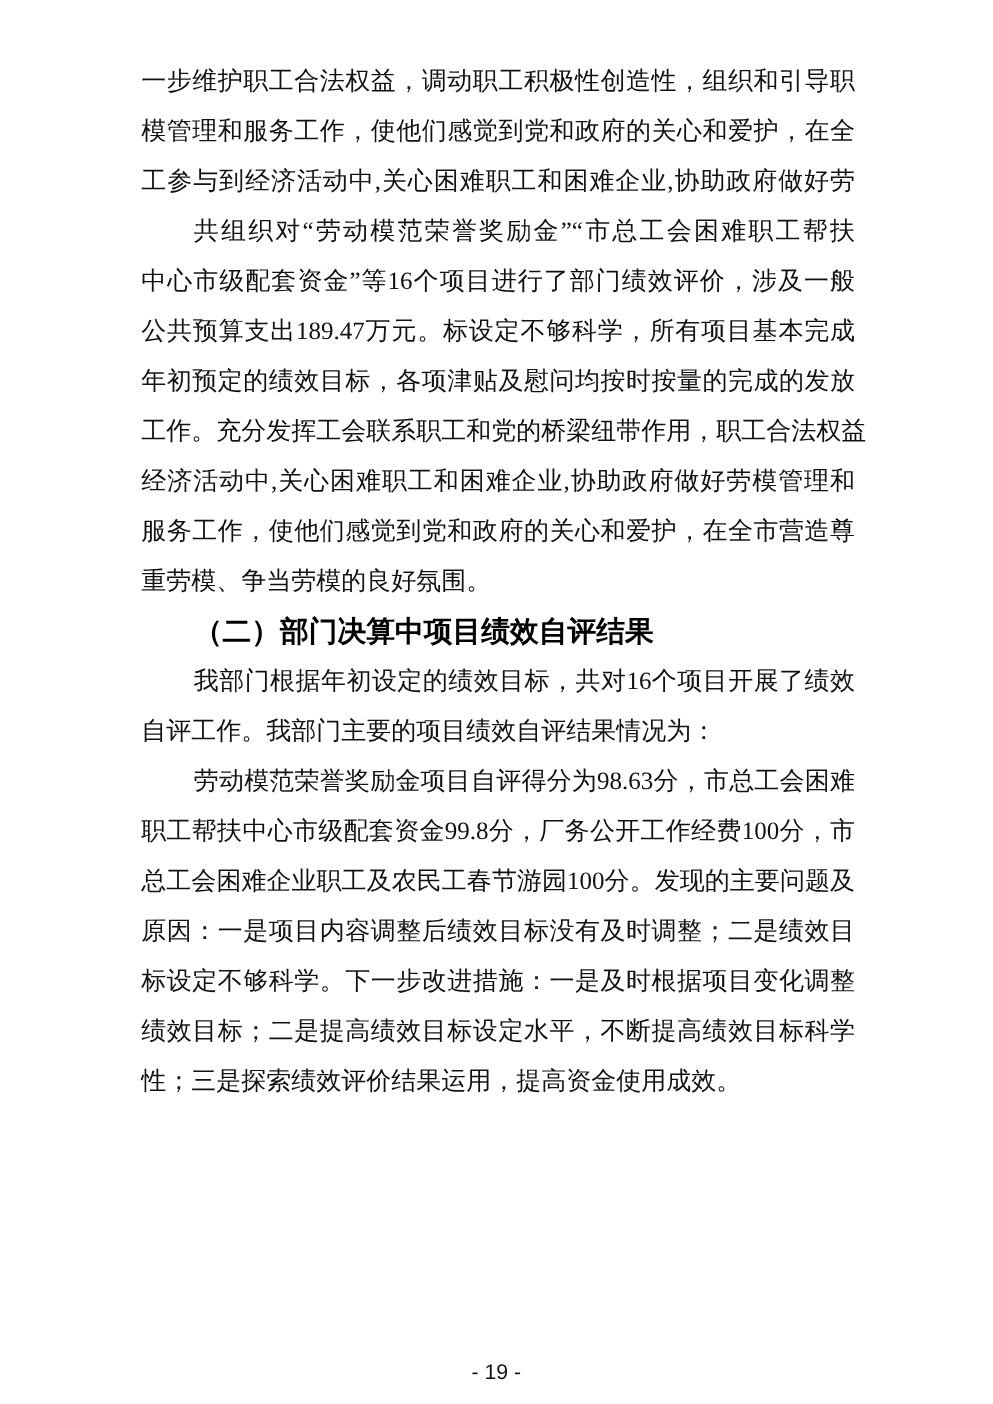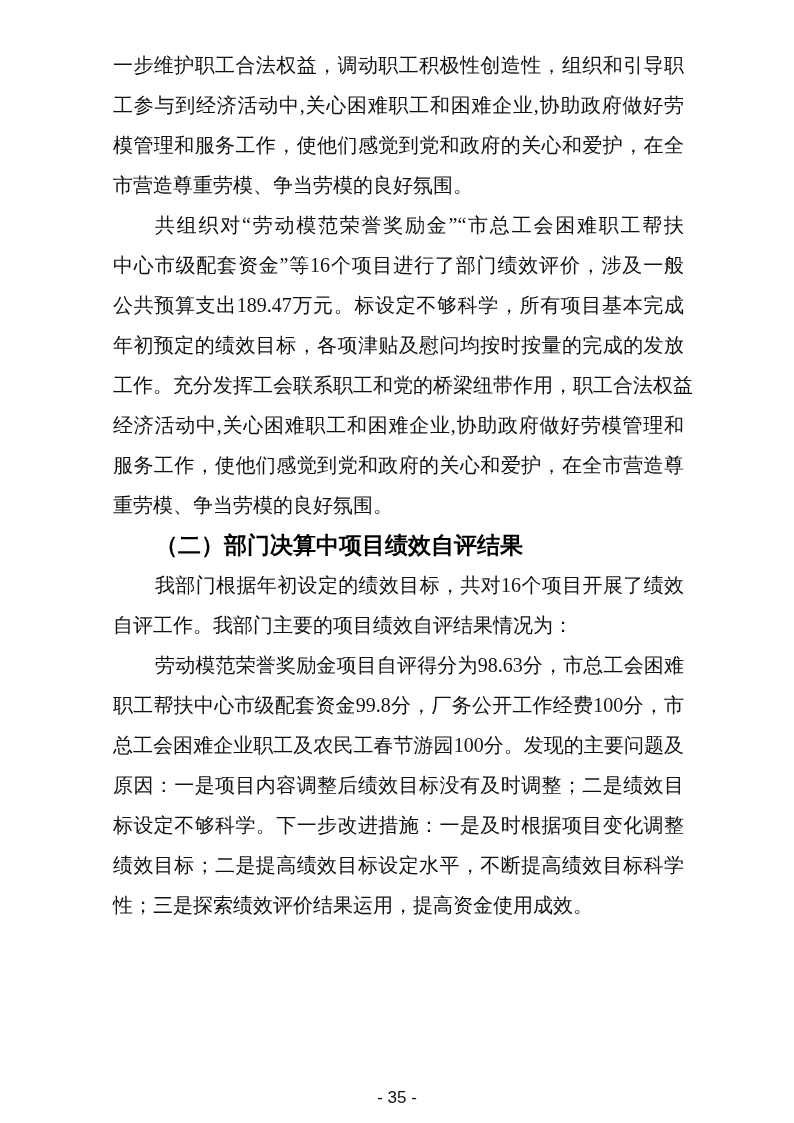--- a/index.html
+++ b/index.html
@@ -62,23 +62,22 @@
   }
 </style>
 </head>
 <body>
 
 <div class="page">
   <div class="textblock">
 
     <div>
       <div class="line">一步维护职工合法权益，调动职工积极性创造性，组织和引导职</div>
+      <div class="line">模管理和服务工作，使他们感觉到党和政府的关心和爱护，在全</div>
       <div class="line">工参与到经济活动中,关心困难职工和困难企业,协助政府做好劳</div>
-      <div class="line">模管理和服务工作，使他们感觉到党和政府的关心和爱护，在全</div>
-      <div class="line last">市营造尊重劳模、争当劳模的良好氛围。</div>
     </div>
 
     <div>
       <div class="line first">共组织对“劳动模范荣誉奖励金”“市总工会困难职工帮扶</div>
       <div class="line">中心市级配套资金”等16个项目进行了部门绩效评价，涉及一般</div>
       <div class="line">公共预算支出189.47万元。标设定不够科学，所有项目基本完成</div>
       <div class="line">年初预定的绩效目标，各项津贴及慰问均按时按量的完成的发放</div>
       <div class="line">工作。充分发挥工会联系职工和党的桥梁纽带作用，职工合法权益</div>
       <div class="line">经济活动中,关心困难职工和困难企业,协助政府做好劳模管理和</div>
       <div class="line">服务工作，使他们感觉到党和政府的关心和爱护，在全市营造尊</div>
@@ -97,14 +96,14 @@
       <div class="line">职工帮扶中心市级配套资金99.8分，厂务公开工作经费100分，市</div>
       <div class="line">总工会困难企业职工及农民工春节游园100分。发现的主要问题及</div>
       <div class="line">原因：一是项目内容调整后绩效目标没有及时调整；二是绩效目</div>
       <div class="line">标设定不够科学。下一步改进措施：一是及时根据项目变化调整</div>
       <div class="line">绩效目标；二是提高绩效目标设定水平，不断提高绩效目标科学</div>
       <div class="line last">性；三是探索绩效评价结果运用，提高资金使用成效。</div>
     </div>
 
   </div>
 
-  <div class="page-footer">- 35 -</div>
+  <div class="page-footer">- 19 -</div>
 </div>
 
 </body></html>

